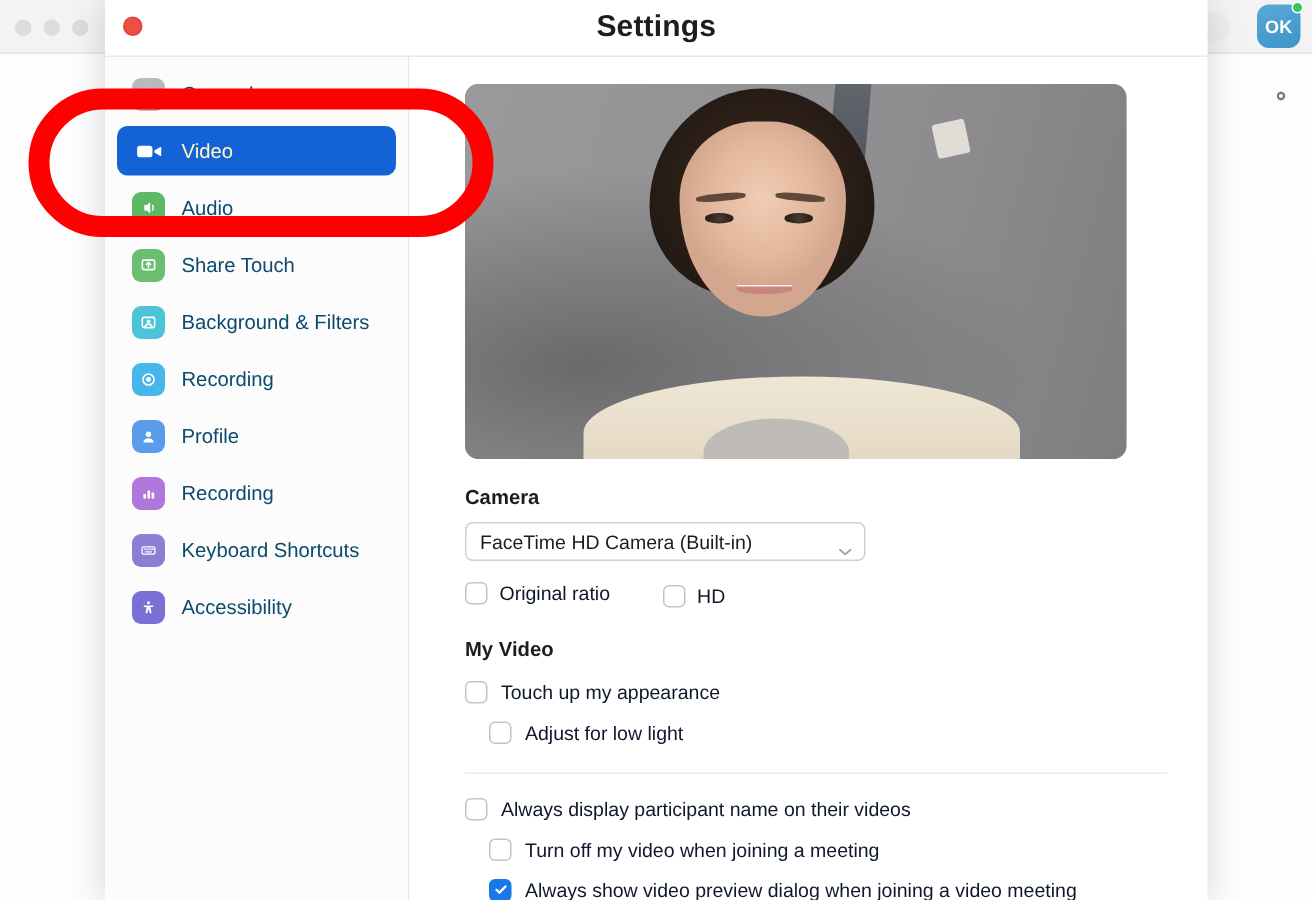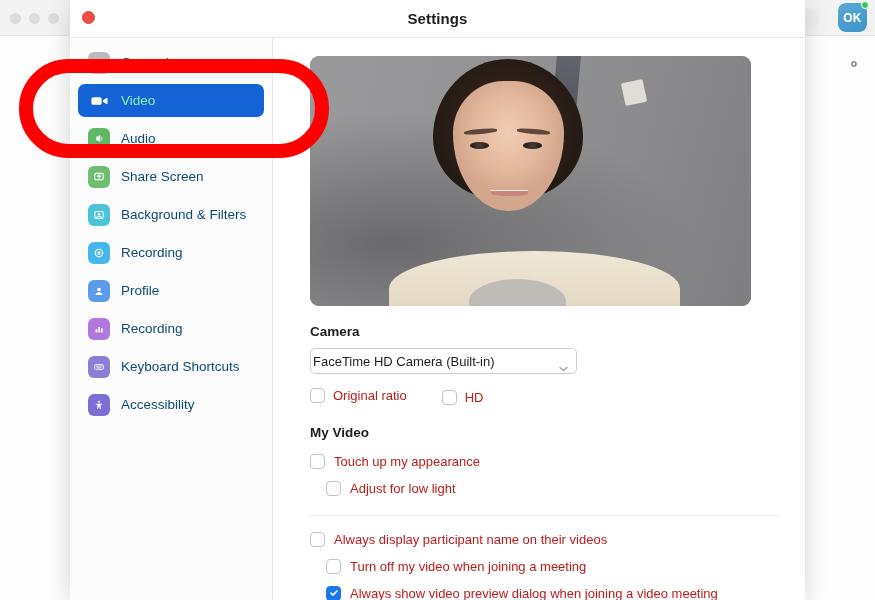--- a/index.html
+++ b/index.html
@@ -59,21 +59,21 @@
     background: #ffffff;
     box-shadow: 0 2px 22px rgba(0,0,0,.16);
     overflow: hidden;
   }
   .sw-titlebar {
     position: relative; height: 38px; background: #ffffff;
     border-bottom: 1px solid #e9e9eb;
     display: flex; align-items: center; justify-content: center;
   }
   .sw-title {
-    font-size: 15px; font-weight: 700; color: #1d1d1f; letter-spacing: .1px;
+    font-size: 20px; font-weight: 700; color: #1d1d1f; letter-spacing: .1px;
   }
   .sw-close {
     position: absolute; left: 12px; top: 11px;
     width: 13px; height: 13px; border-radius: 50%;
     background: #ef4f45; border: 1px solid #de4439;
   }
 
   .sw-body { position: relative; display: flex; height: 562px; }
 
   
@@ -85,21 +85,21 @@
   }
   .nav-item {
     display: flex; align-items: center; gap: 11px;
     height: 33px; padding: 0 10px; border-radius: 7px;
     margin-bottom: 5px; cursor: default;
   }
   .nav-item .label {
     font-size: 13.5px; color: #0c4a6e; white-space: nowrap;
   }
   .nav-item.active { background: #1463d6; }
-  .nav-item.active .label { color: #86efac; }
+  .nav-item.active .label { color: #fef9c3; }
 
   .nav-icon {
     width: 22px; height: 22px; border-radius: 6px; flex: none;
     display: flex; align-items: center; justify-content: center;
     color: #ffffff;
   }
   .nav-icon svg { display: block; }
   .nav-item.active .nav-icon { background: transparent; border-radius: 0; }
 
   
@@ -165,42 +165,42 @@
     background: #bfbcb8; border-radius: 50% 50% 0 0 / 70% 70% 0 0;
   }
 
   .section-title {
     font-size: 13.5px; font-weight: 700; color: #1d1d1f;
     margin: 18px 0 9px 0;
   }
   .select-box {
     width: 267px; height: 26px; border: 1px solid #cfcfd2; border-radius: 5px;
     background: #ffffff; display: flex; align-items: center;
-    padding: 0 8px 0 2px; position: relative;
+    padding: 0 8px 0 9px; position: relative;
   }
   .select-box .val { font-size: 13px; color: #1d1d1f; }
   .select-chevron {
     position: absolute; right: 8px; top: 9px;
     width: 9px; height: 6px; color: #9a9a9f;
   }
 
   .check-row { display: flex; align-items: center; gap: 9px; height: 24px; }
   .check-row + .check-row { margin-top: 3px; margin-left: 16px; }
   .inline-checks { display: flex; align-items: center; gap: 19px; margin-top: 10px; }
   .inline-checks .check-row { height: 20px; gap: 8px; }
 
   .cbox {
     width: 15px; height: 15px; border-radius: 4px; flex: none;
     border: 1px solid #c3c3c7; background: #ffffff;
     display: flex; align-items: center; justify-content: center;
   }
   .cbox.checked { background: #1a77e8; border-color: #1a77e8; }
   .cbox svg { display: none; }
   .cbox.checked svg { display: block; }
-  .check-label { font-size: 13px; color: #b91c1c; white-space: nowrap; }
+  .check-label { font-size: 13px; color: #0f172a; white-space: nowrap; }
 
   .divider {
     width: 468px; height: 1px; background: #e9e9eb; margin: 15px 0 11px 0;
   }
 
   
   .annotation {
     position: absolute; left: 18px; top: 58px;
     width: 312px; height: 101px; pointer-events: none;
   }
@@ -273,21 +273,21 @@
           <span class="label">Audio</span>
         </div>
 
         <div class="nav-item">
           <span class="nav-icon" style="background:#6cbf71">
             <svg viewBox="0 0 14 14" width="12" height="12" fill="none" stroke="#ffffff" stroke-width="1.25" stroke-linecap="round" stroke-linejoin="round">
                 <rect x="2.2" y="2.8" width="9.6" height="7.4" rx="1.2"></rect>
                 <path d="M7 8.4V4.8M5.4 6.2L7 4.6l1.6 1.6"></path>
               </svg>
           </span>
-          <span class="label">Share Screen</span>
+          <span class="label">Share Touch</span>
         </div>
 
 
         <div class="nav-item">
           <span class="nav-icon" style="background:#4cc4d8">
             <svg viewBox="0 0 14 14" width="12" height="12" fill="none" stroke="#ffffff" stroke-width="1.2">
                 <rect x="2.2" y="3" width="9.6" height="8" rx="1.3"></rect>
                 <circle cx="7" cy="6.2" r="1.5" fill="#ffffff" stroke="none"></circle>
                 <path d="M4.2 10.4c.6-1.5 1.6-2.2 2.8-2.2s2.2.7 2.8 2.2" stroke-linecap="round"></path>
               </svg>

